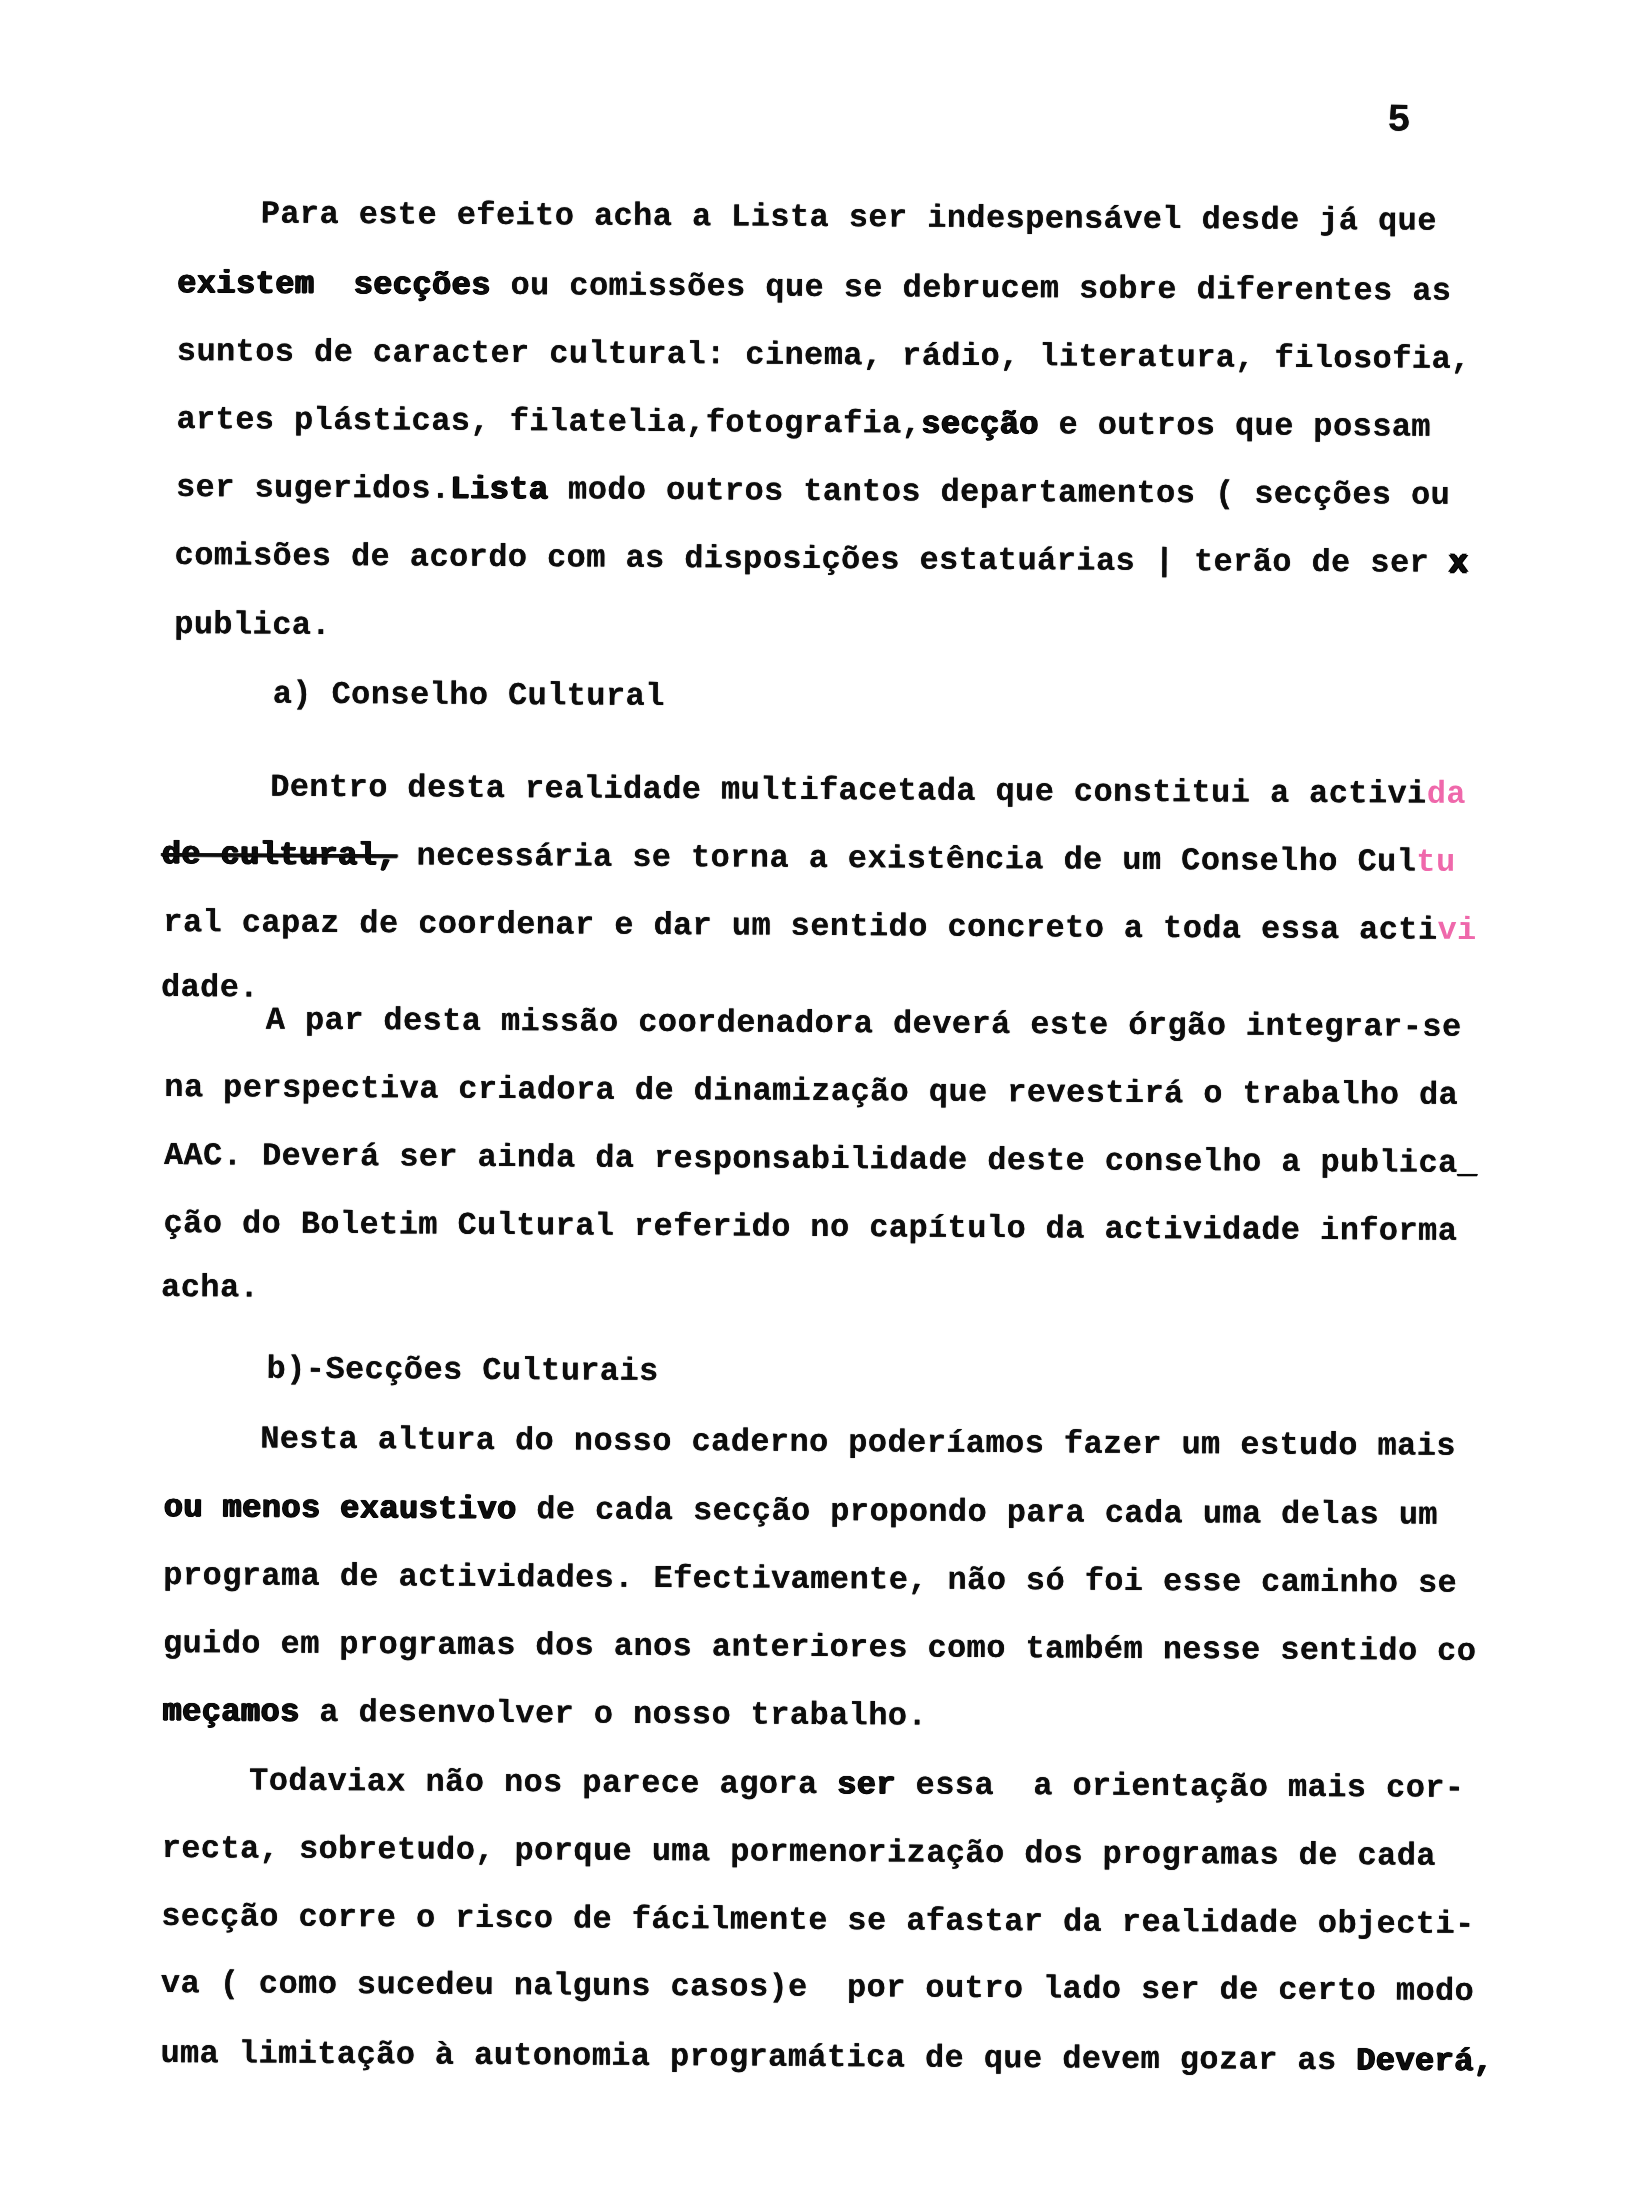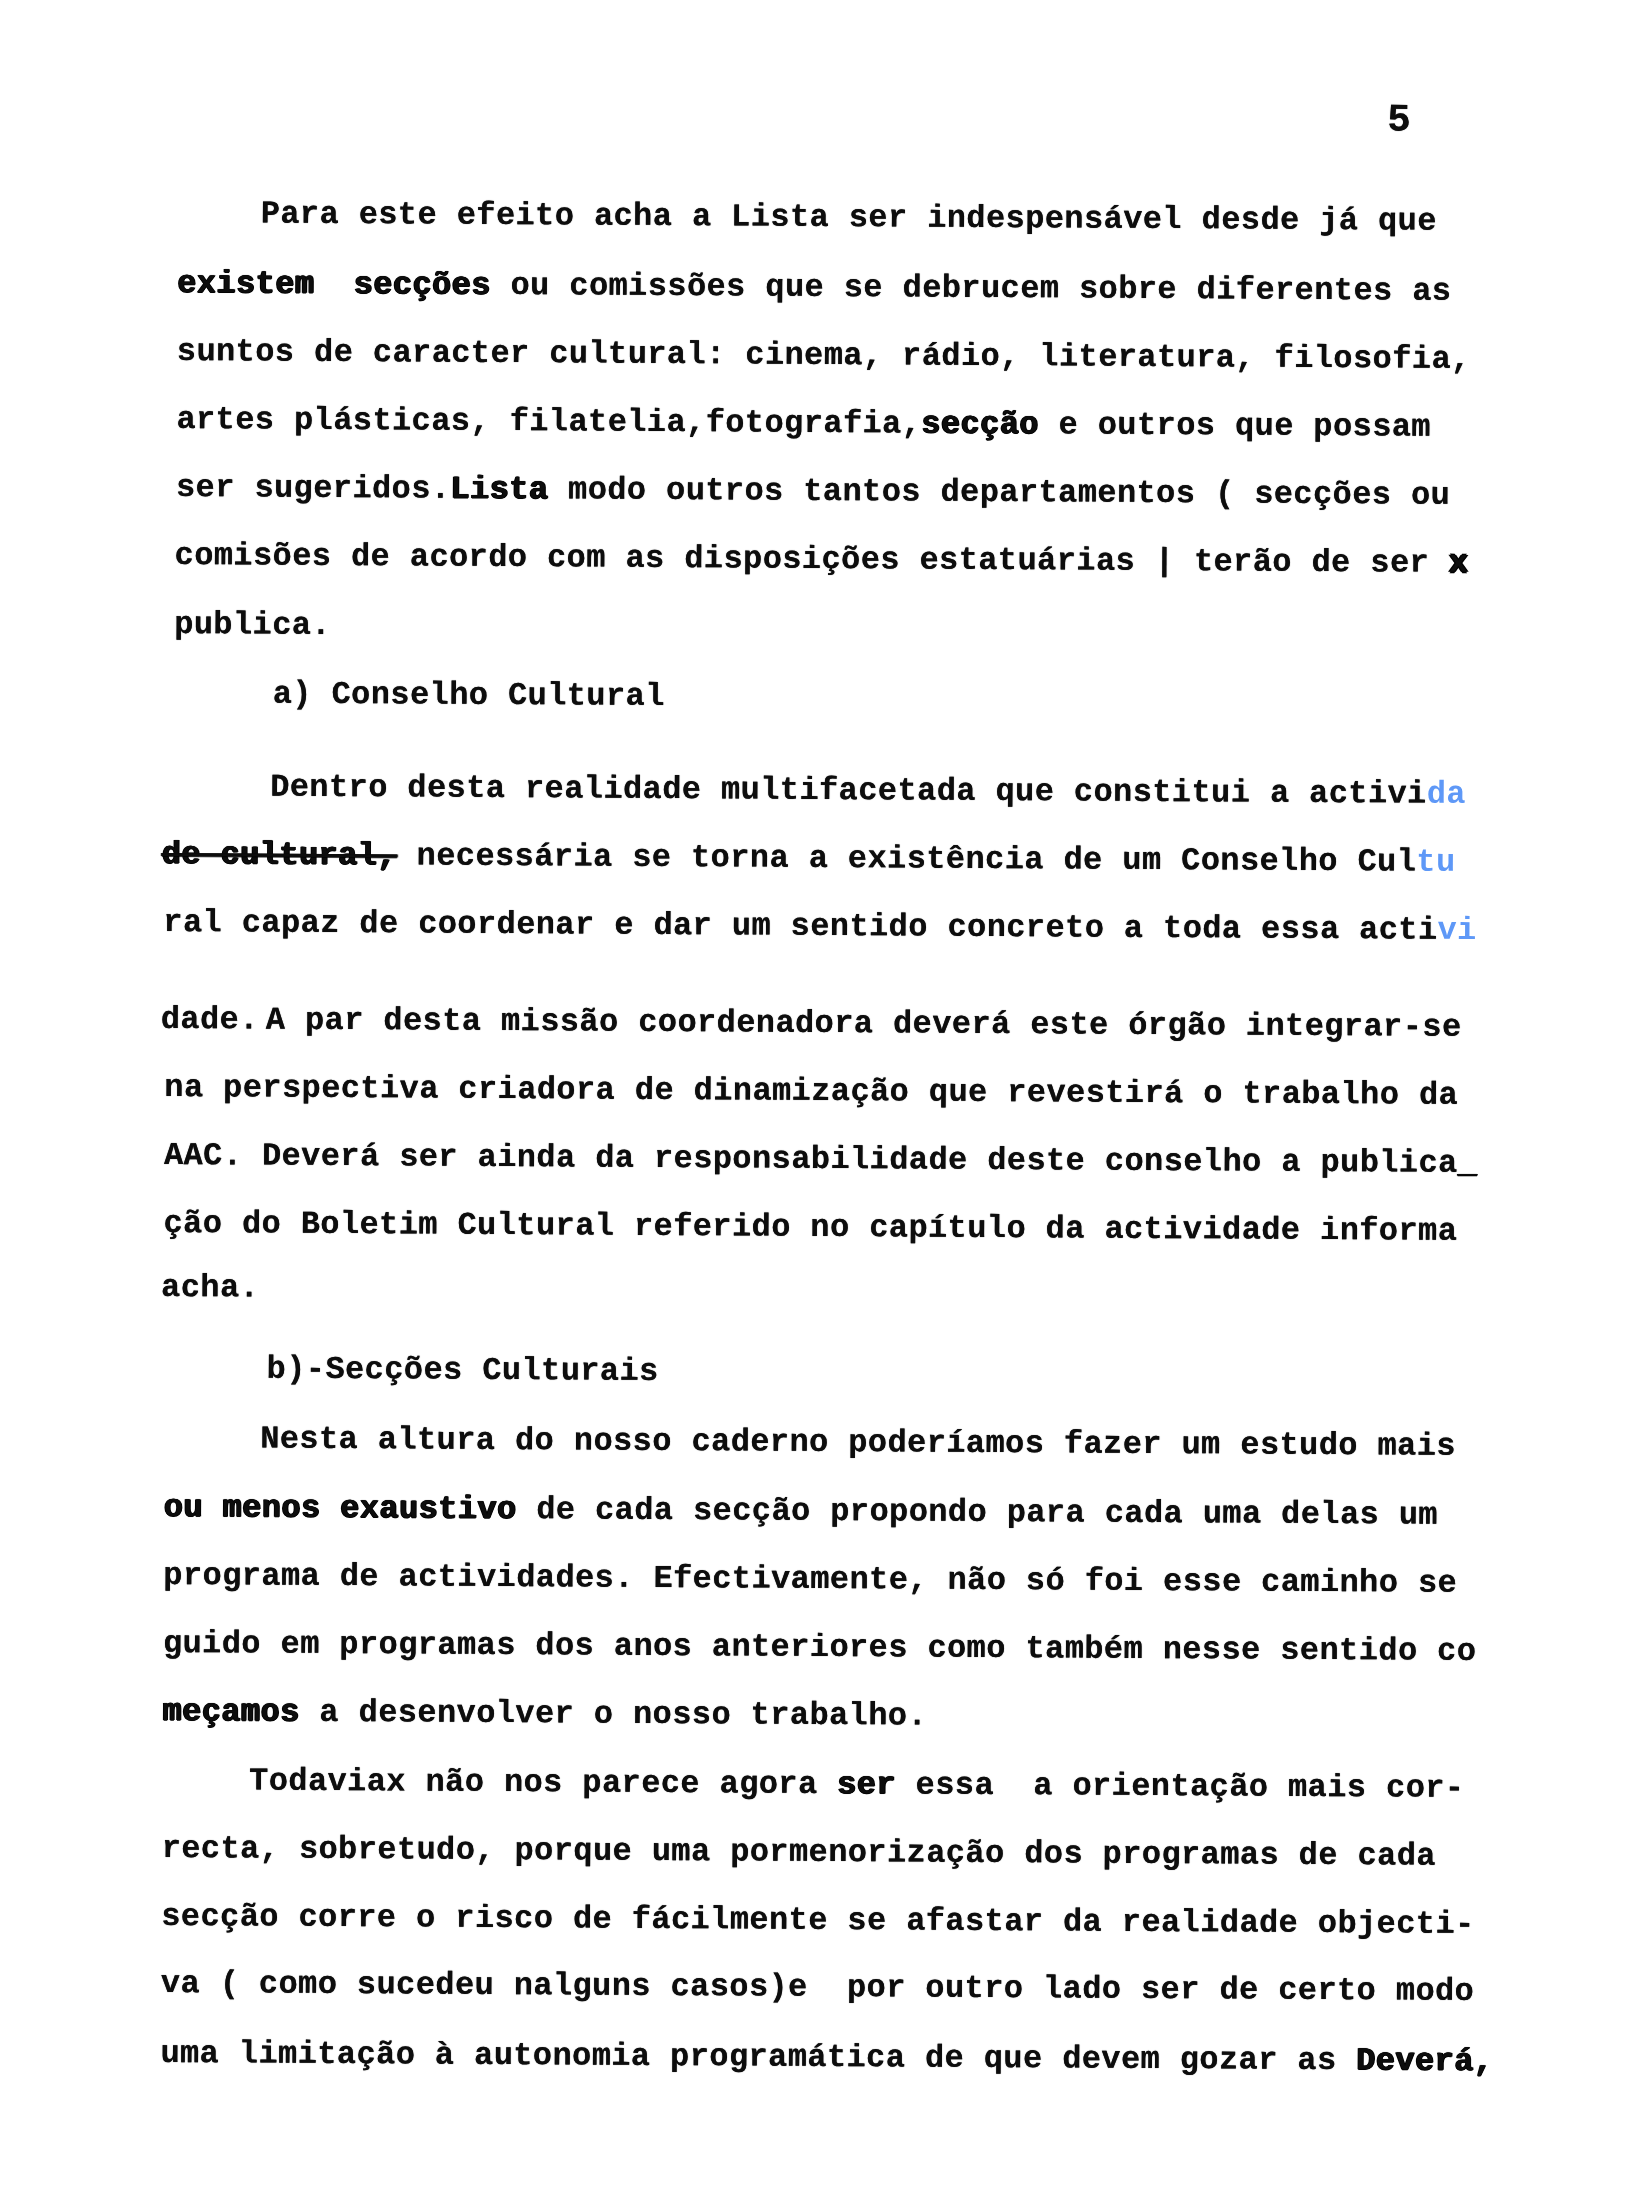--- a/index.html
+++ b/index.html
@@ -39,21 +39,21 @@
   }
   .u {
     text-decoration-thickness: 3.4px;
     text-underline-offset: 6px;
   }
   .s {
     text-decoration: line-through;
     text-decoration-thickness: 3px;
   }
   .f {
-    color: #3b82f6;
+    color: #ec4899;
     text-shadow: none;
     opacity: 0.82;
   }
   .blot {
     text-shadow: 0 0 1.7px #000, 1.4px 0 0 #000, -1.4px 0 0 #000, 0 1.4px 0 #000, 0 -1.4px 0 #000;
   }
 </style>
 </head>
 <body>
 
@@ -64,21 +64,21 @@
       <div class="line" style="left: 179px; top: 264px;"><span class="b">existem  secções</span><span> ou comissões que se debrucem sobre diferentes </span><span class="u">as</span></div>
       <div class="line" style="left: 179px; top: 332px;"><span>suntos de caracter cultural: cinema, rádio, literatura, filosofia,</span></div>
       <div class="line" style="left: 179px; top: 400px;"><span>artes plásticas, filatelia,fotografia,</span><span class="b">secção</span><span> e outros que possam</span></div>
       <div class="line" style="left: 179px; top: 468px;"><span>ser sugeridos.</span><span class="b">Lista</span><span> modo outros tantos departamentos ( secções ou</span></div>
       <div class="line" style="left: 178px; top: 536px;"><span>comisões de acordo com as disposições estatuárias | terão de ser </span><span class="b blot">x</span></div>
       <div class="line" style="left: 178px; top: 605px;"><span>publica.</span></div>
       <div class="line" style="left: 277px; top: 674px;"><span>a) Conselho Cultural</span></div>
       <div class="line" style="left: 275px; top: 767px;"><span>Dentro desta realidade multifacetada que constitui a activi</span><span class="u f">da</span></div>
       <div class="line" style="left: 167px; top: 835px;"><span class="b s">de cultural,</span><span> necessária se torna a existência de um Conselho Cul</span><span class="u f">tu</span></div>
       <div class="line" style="left: 169px; top: 903px;"><span>ral capaz de coordenar e dar um sentido concreto a toda essa acti</span><span class="u f">vi</span></div>
-      <div class="line" style="left: 167px; top: 1000px;"><span>dade.</span></div>
+      <div class="line" style="left: 167px; top: 968px;"><span>dade.</span></div>
       <div class="line" style="left: 272px; top: 1000px;"><span>A par desta missão coordenadora deverá este órgão integrar-se</span></div>
       <div class="line" style="left: 171px; top: 1068px;"><span>na perspectiva criadora de dinamização que revestirá o trabalho da</span></div>
       <div class="line" style="left: 171px; top: 1136px;"><span>AAC. Deverá ser ainda da responsabilidade deste conselho a publica</span><span class="b">_</span></div>
       <div class="line" style="left: 171px; top: 1204px;"><span>ção do Boletim Cultural referido no capítulo da actividade infor</span><span class="u">ma</span></div>
       <div class="line" style="left: 169px; top: 1268px;"><span>acha.</span></div>
       <div class="line" style="left: 275px; top: 1349px;"><span>b)-Secções Culturais</span></div>
       <div class="line" style="left: 269px; top: 1419px;"><span>Nesta altura do nosso caderno poderíamos fazer um estudo mais</span></div>
       <div class="line" style="left: 173px; top: 1488px;"><span class="b">ou menos exaustivo</span><span> de cada secção propondo para cada uma delas um</span></div>
       <div class="line" style="left: 173px; top: 1556px;"><span>programa de actividades. Efectivamente, não só foi esse caminho </span><span class="u">se</span></div>
       <div class="line" style="left: 173px; top: 1624px;"><span>guido em programas dos anos anteriores como também nesse sentido </span><span class="u">co</span></div>

